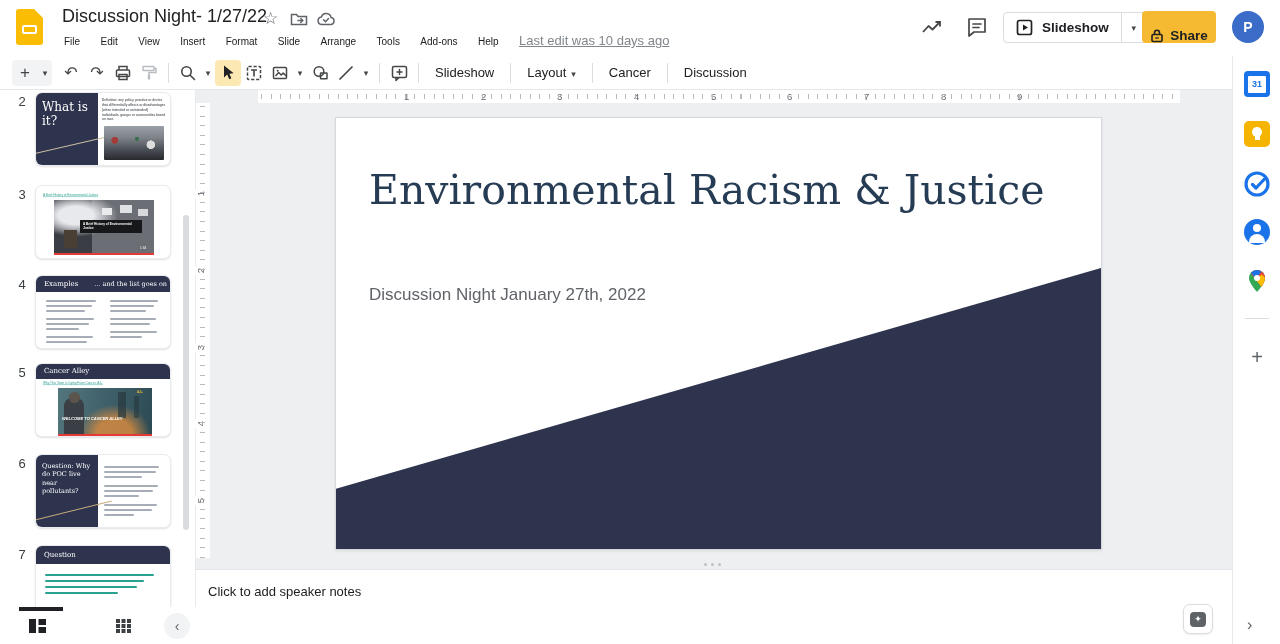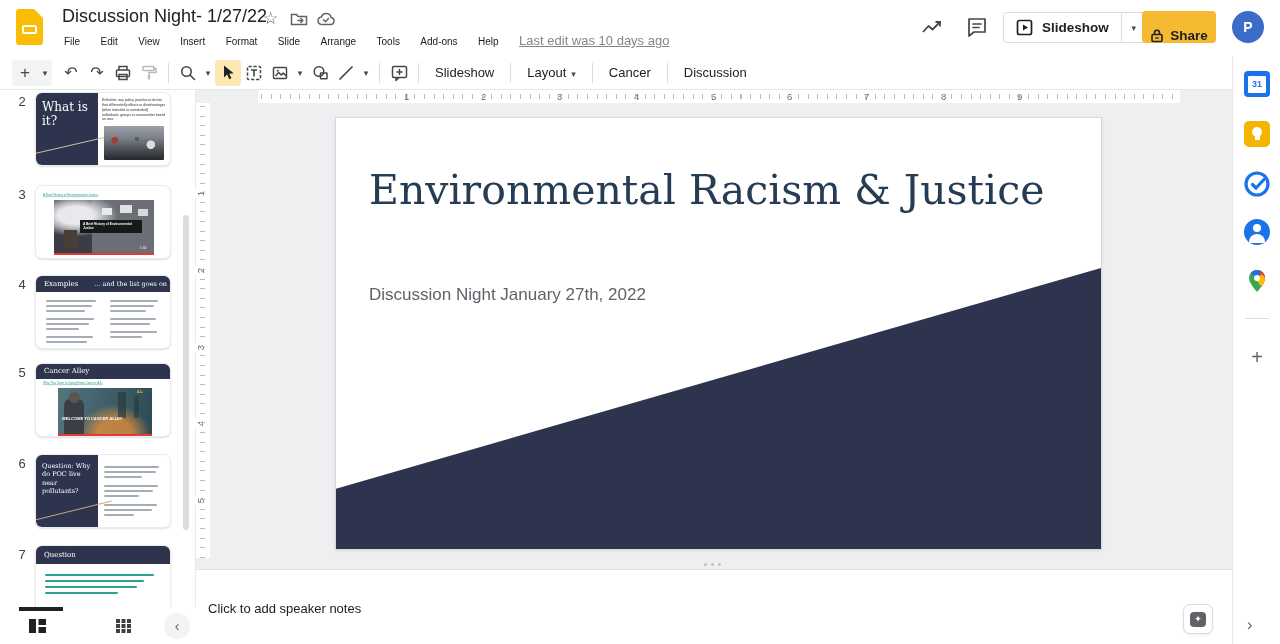--- a/index.html
+++ b/index.html
@@ -51,21 +51,21 @@
   #page { position:absolute; left:139px; top:27px; width:767px; height:433px; background:#fff; border:1px solid #d5d8dc; box-shadow:0 1px 3px rgba(0,0,0,.08); overflow:hidden; }
   #page-title { position:absolute; left:33px; top:48px; width:700px; font-family:"DejaVu Serif",serif; font-size:41px; color:#263C54; cursor:text; }
   #page-subtitle { position:absolute; left:33px; top:167px; font-size:17px; color:#5f6368; cursor:text; }
   #page-triangle { position:absolute; left:0; top:0; width:100%; height:100%; background:#2E344E;
      clip-path:polygon(0 86%, 100% 34.8%, 100% 100%, 0 100%); }
 
   
   #notes { position:absolute; left:196px; top:569px; width:1036px; height:75px; background:#fff; border-top:1px solid #e0e3e7; }
   .notes-dots { position:absolute; left:508px; top:-7px; display:flex; gap:4px; }
   .notes-dots i { width:3px; height:3px; border-radius:50%; background:#bdc1c6; }
-  #notes-text { position:absolute; left:12px; top:14px; font-size:13px; color:#202124; cursor:text;margin-top:17px; }
+  #notes-text { position:absolute; left:12px; top:14px; font-size:13px; color:#202124; cursor:text; }
   #explore-btn { position:absolute; left:987px; top:34px; width:30px; height:30px; background:#fff; border:1px solid #dadce0; border-radius:7px; display:flex; align-items:center; justify-content:center; cursor:pointer; box-shadow:0 1px 2px rgba(0,0,0,.08); }
   #explore-btn .bub { width:16px; height:15px; background:#5f6368; border-radius:4px; color:#fff; font-size:9px; line-height:15px; text-align:center; font-family:"DejaVu Sans",sans-serif; }
 
   
   #bottombar { position:absolute; left:0; top:607px; width:196px; height:37px; background:#fff; }
   #view-indicator { position:absolute; left:19px; top:0; width:44px; height:4px; background:#202124; }
   .circle-btn { width:26px; height:26px; border-radius:50%; background:#f1f3f4; display:flex; align-items:center; justify-content:center; color:#5f6368; font-size:14px; cursor:pointer; }
 
   
   #sidepanel { position:absolute; left:1232px; top:56px; width:48px; height:588px; background:#fff; border-left:1px solid #e8eaed; }

